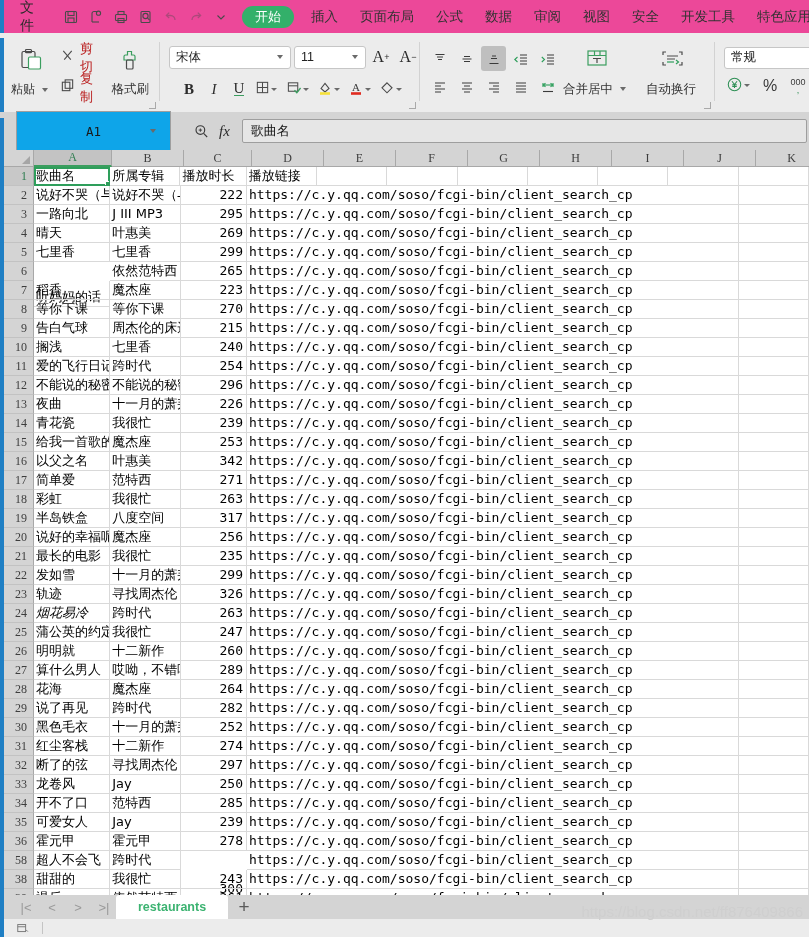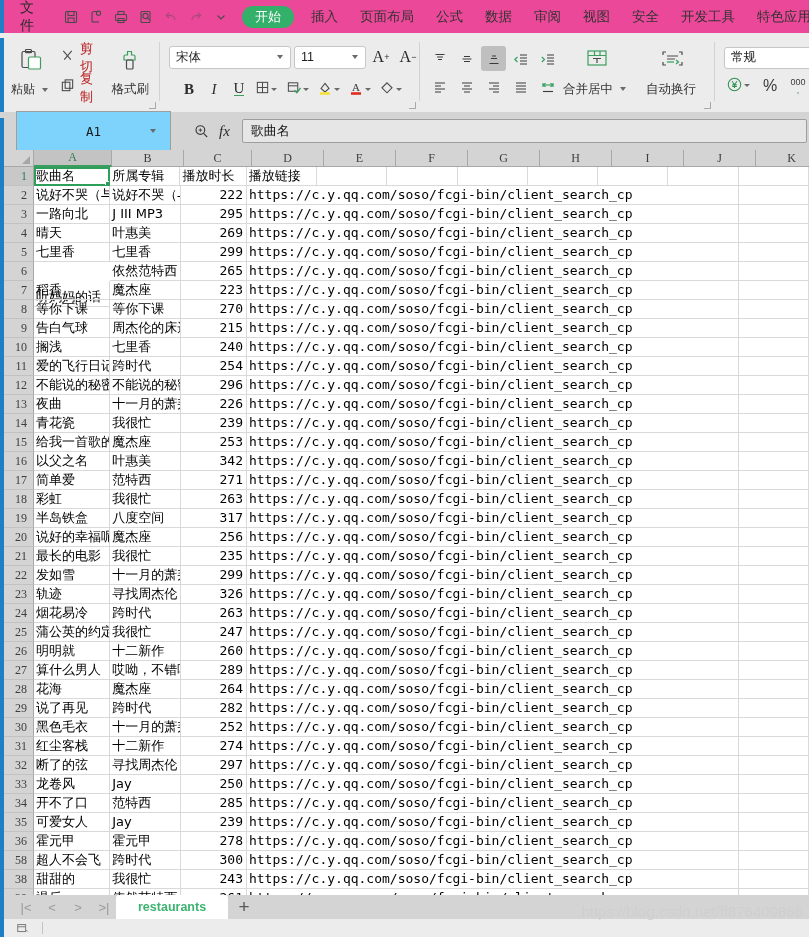--- a/index.html
+++ b/index.html
@@ -116,21 +116,21 @@
   .num-col { display:flex;flex-direction:column;gap:4px; padding-left:4px;}
   .numcombo { width:100px;height:22px; }
   .num-row2 { display:flex;align-items:center;gap:4px;height:26px;}
 
   
   .formulabar {
     position:absolute; left:4px; top:112px; width:805px; height:38px;
     background:#d4d4d4; display:flex; align-items:center;
   }
   .namebox {
-    margin-left:12px; width:155px; height:40px; background:#7dd3fc;
+    margin-left:12px; width:155px; height:40px; background:#0ea5e9;
     border:1px solid #9e9e9e; border-radius:0;
     display:flex;align-items:center; justify-content:center; position:relative;
     font-family:"DejaVu Sans Mono","Liberation Mono",monospace; font-size:12.5px; color:#1a1a1a;
   }
   .namebox .caret { position:absolute; right:9px; }
   .fx-tools { display:flex;align-items:center;gap:9px; margin-left:22px; }
   .fx-ico { color:#3a3a3a; display:flex;align-items:center; }
   .fx-text { font-family:"Liberation Serif",serif; font-style:italic; font-size:15px; color:#2b2b2b; }
   .formula-input {
     margin-left:12px; flex:1; margin-right:2px; height:24px; background:#e6e6e6;
@@ -787,21 +787,21 @@
         </div>
         <div class="row">
           <div class="cell cn" style="width: 78px;">轨迹</div>
           <div class="cell cn" style="width: 72px;">寻找周杰伦</div>
           <div class="cell num" style="width: 68px;">326</div>
           <div class="cell url" style="width: 432px; border-right: none;">https://c.y.qq.com/soso/fcgi-bin/client_search_cp</div>
           <div class="cell" style="width: 72px;"></div>
           <div class="cell" style="width: 72px;"></div>
         </div>
         <div class="row">
-          <div class="cell cn" style="width: 78px;">烟花易冷</div>
+          <div class="cell cn" style="width: 78px; font-style: italic;">烟花易冷</div>
           <div class="cell cn" style="width: 72px;">跨时代</div>
           <div class="cell num" style="width: 68px;">263</div>
           <div class="cell url" style="width: 432px; border-right: none;">https://c.y.qq.com/soso/fcgi-bin/client_search_cp</div>
           <div class="cell" style="width: 72px;"></div>
           <div class="cell" style="width: 72px;"></div>
         </div>
         <div class="row">
           <div class="cell cn" style="width: 78px;">蒲公英的约定</div>
           <div class="cell cn" style="width: 72px;">我很忙</div>
           <div class="cell num" style="width: 68px;">247</div>
@@ -893,21 +893,21 @@
           <div class="cell cn" style="width: 78px;">霍元甲</div>
           <div class="cell cn" style="width: 72px;">霍元甲</div>
           <div class="cell num" style="width: 68px;">278</div>
           <div class="cell url" style="width: 432px; border-right: none;">https://c.y.qq.com/soso/fcgi-bin/client_search_cp</div>
           <div class="cell" style="width: 72px;"></div>
           <div class="cell" style="width: 72px;"></div>
         </div>
         <div class="row">
           <div class="cell cn" style="width: 78px;">超人不会飞</div>
           <div class="cell cn" style="width: 72px;">跨时代</div>
-          <div class="cell num" style="width: 68px;">300</div>
+          <div class="cell num" style="width: 68px; margin-top: 29px;">300</div>
           <div class="cell url" style="width: 432px; border-right: none;">https://c.y.qq.com/soso/fcgi-bin/client_search_cp</div>
           <div class="cell" style="width: 72px;"></div>
           <div class="cell" style="width: 72px;"></div>
         </div>
         <div class="row">
           <div class="cell cn" style="width: 78px;">甜甜的</div>
           <div class="cell cn" style="width: 72px;">我很忙</div>
           <div class="cell num" style="width: 68px;">243</div>
           <div class="cell url" style="width: 432px; border-right: none;">https://c.y.qq.com/soso/fcgi-bin/client_search_cp</div>
           <div class="cell" style="width: 72px;"></div>

